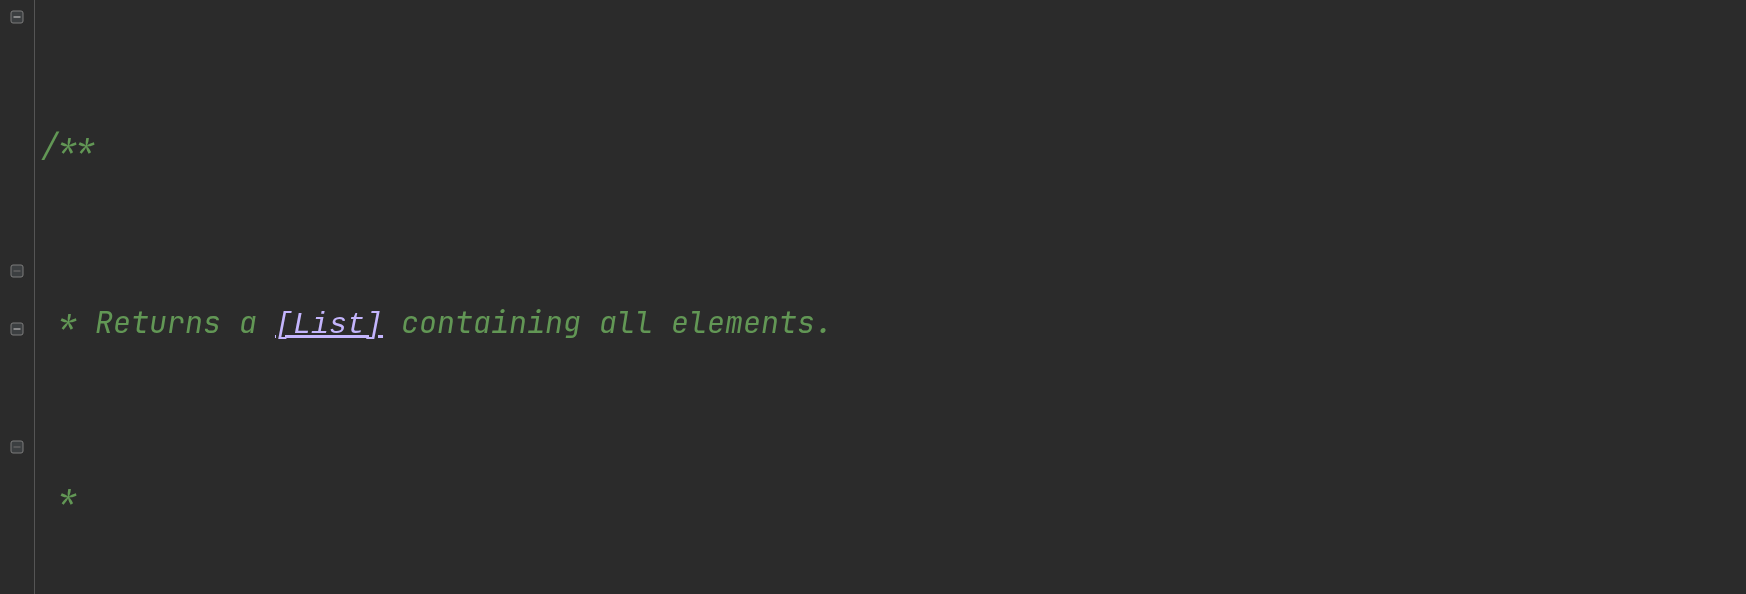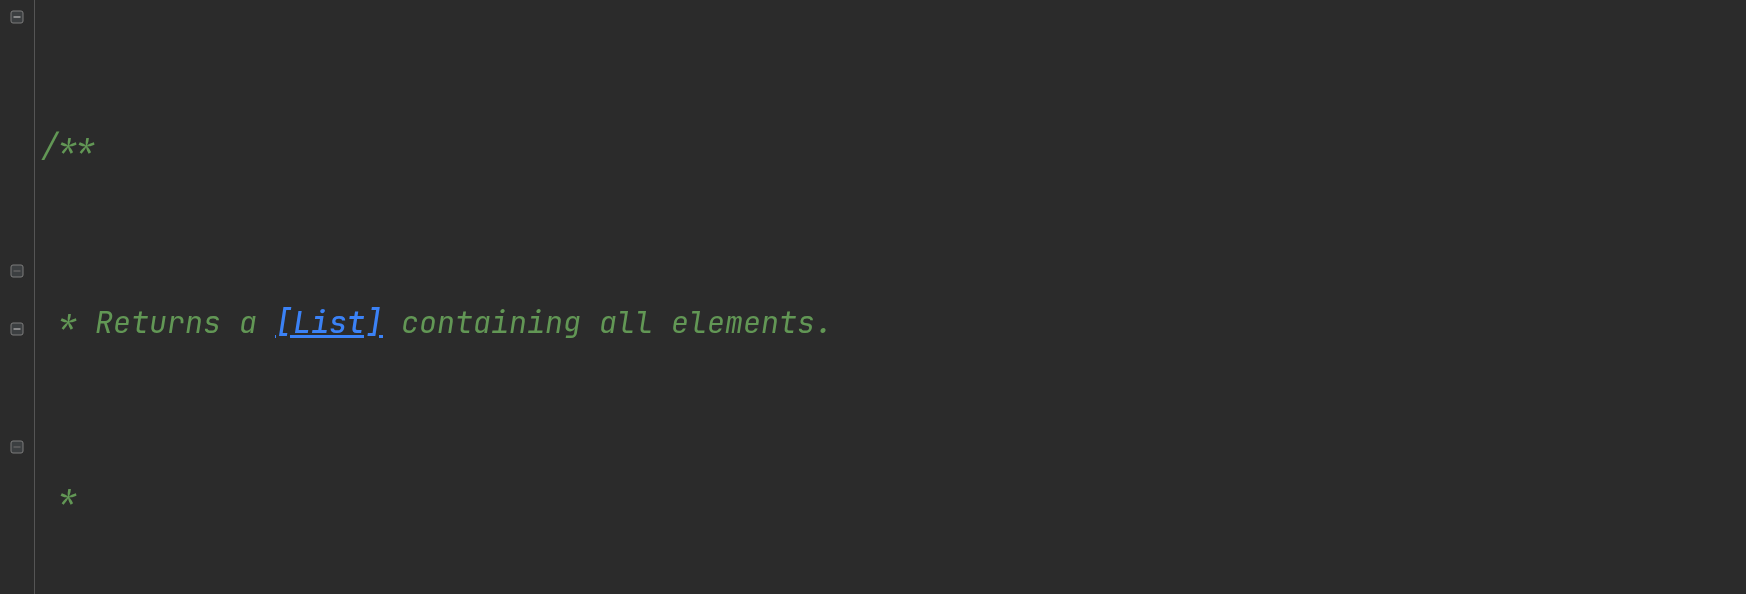--- a/index.html
+++ b/index.html
@@ -47,21 +47,21 @@
     position: relative;
     white-space: pre;
   }
   .line {
     display: block;
     padding-left: 4px;
     height: 58.5px;
   }
   
   .c-doc    { color: #629755; font-style: italic; }
-  .c-doclink{ color: #3b82f6; font-style: italic; text-decoration: underline; font-weight: 500;}
+  .c-doclink{ color: #c4b5fd; font-style: italic; text-decoration: underline; font-weight: 500; font-family: Liberation Mono, monospace;}
 </style>
 </head>
 <body>
 
 <div class="editor">
 
   <div class="gutter">
     <span class="fold-icon" style="top:8px">
       <svg viewBox="0 0 14 14">
           <rect x="1" y="1" width="12" height="12" rx="2" fill="#3c3f41" stroke="#7d7d7d" stroke-width="1"></rect>

